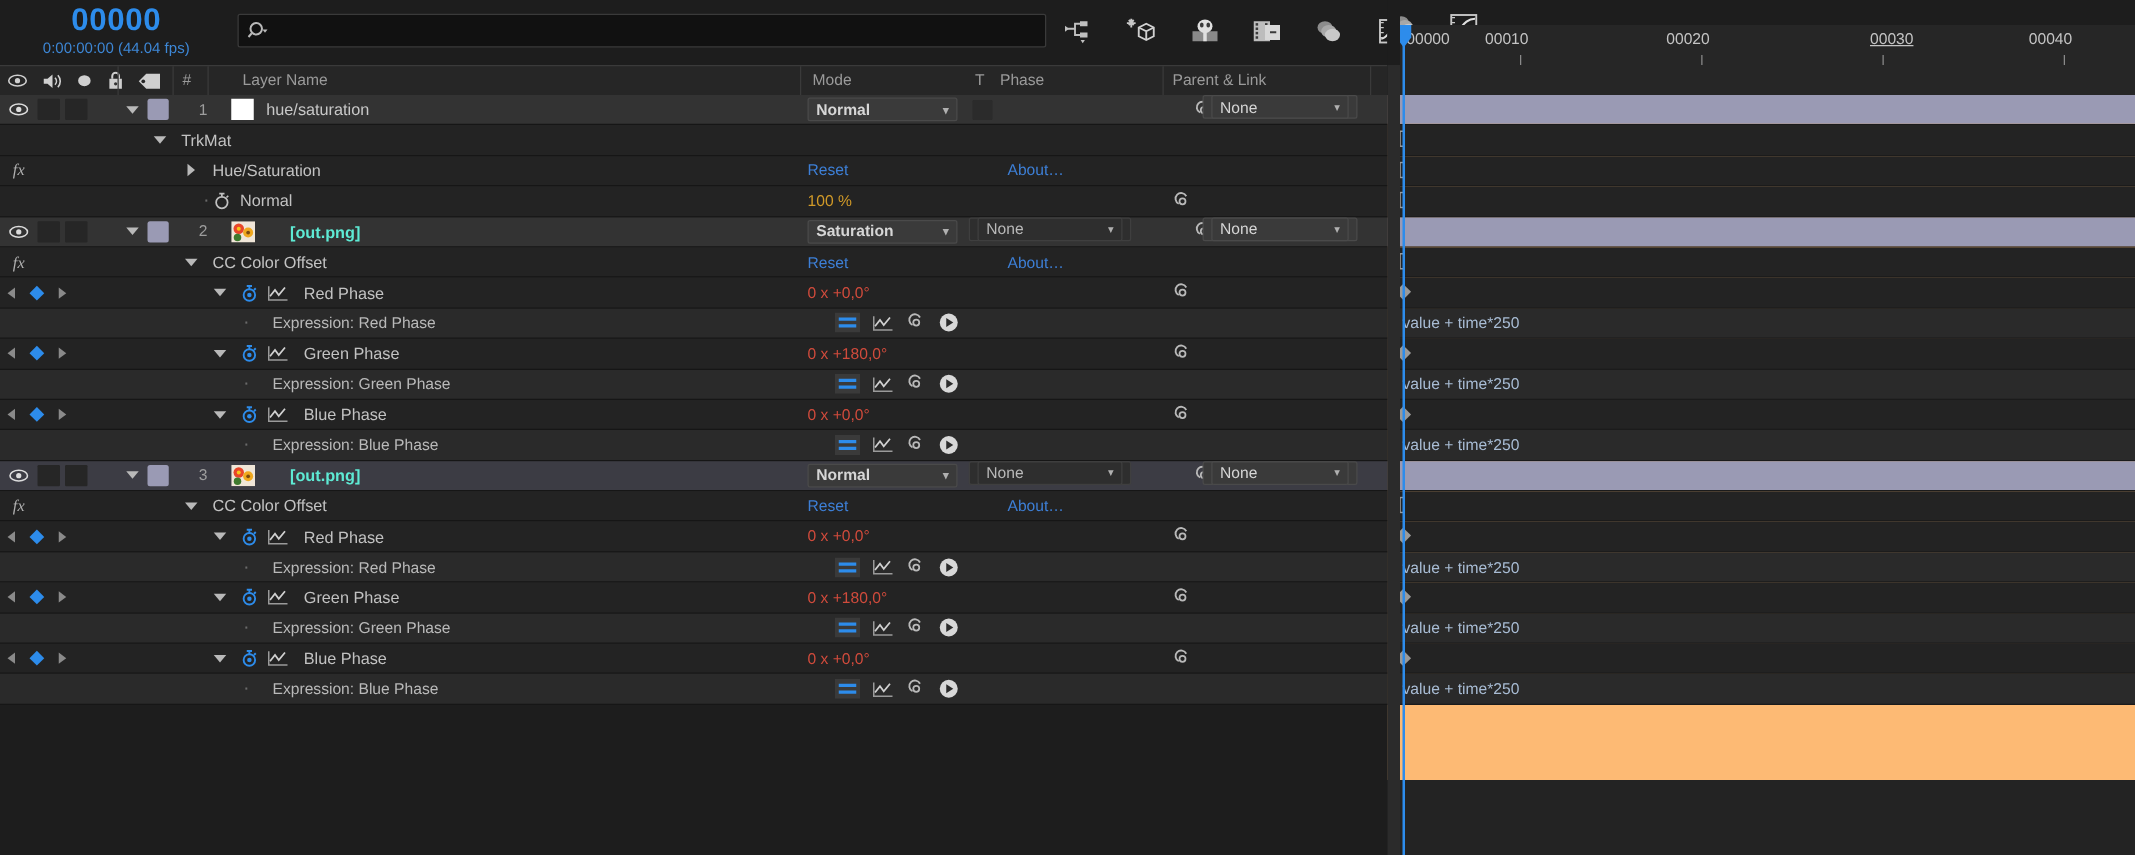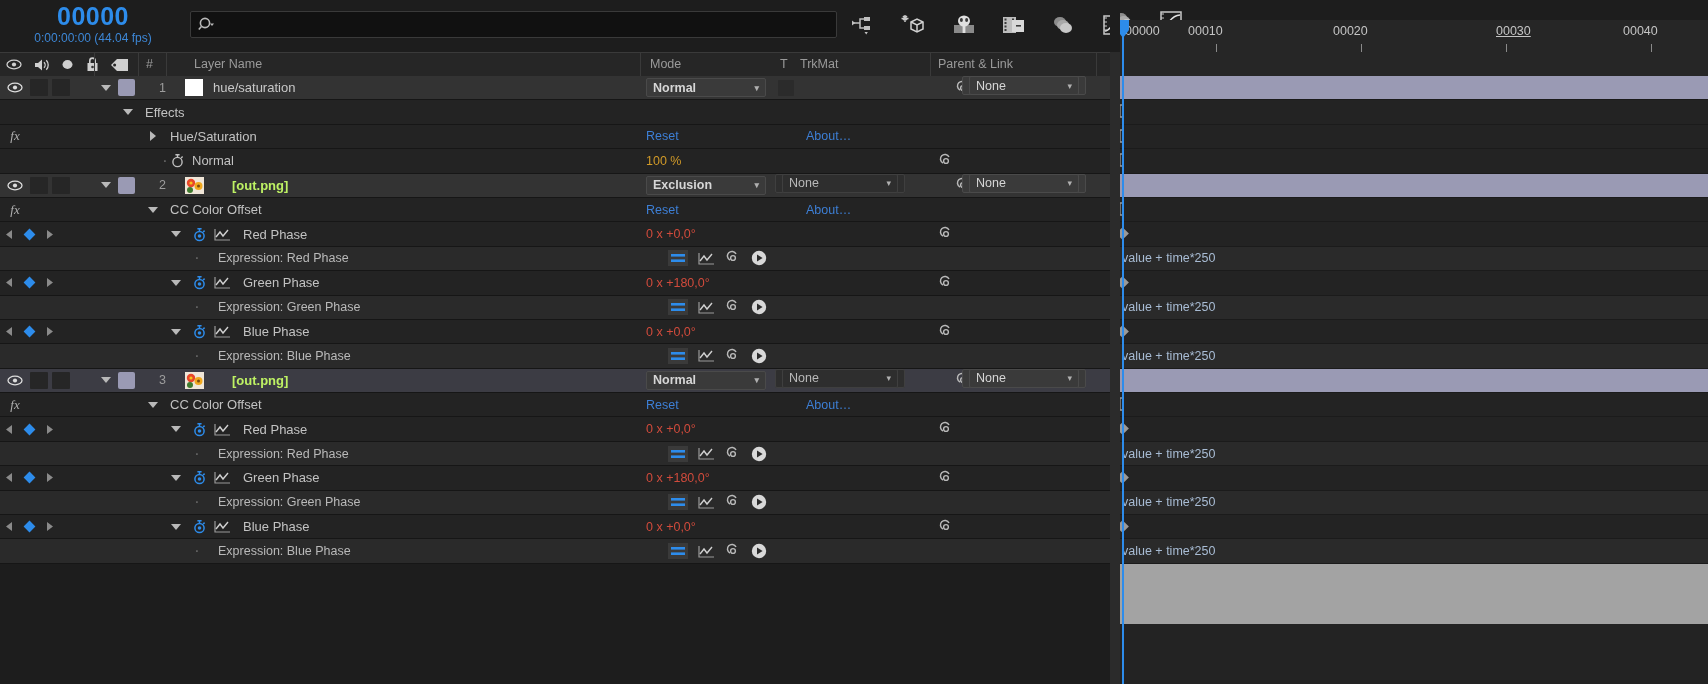--- a/index.html
+++ b/index.html
@@ -39,21 +39,21 @@
   .box-dark{width:18px;height:17px;background:#262626;border-radius:1px;}
   .tw{left:98px;width:16px;justify-content:center;}
   .colorchip{left:118px;width:18px;}
   .chip{width:17px;height:17px;border-radius:2px;}
   .numcell{left:140px;width:26px;justify-content:flex-end;color:#9d9d9d;font-size:12.5px;}
   .thumb{left:185px;width:20px;}
   .namecell{left:0;}
   .fxcell{left:4px;width:22px;justify-content:center;color:#b0b0b0;font-style:italic;font-size:13px;font-family:"Liberation Serif",serif;}
   .kfnav{left:5px;width:62px;display:flex;align-items:center;gap:9px;}
 
-  .lname{font-size:13px;font-weight:bold;color:#bef264;padding-left:19px;}
+  .lname{font-size:13px;font-weight:bold;color:#5eead4;padding-left:19px;}
   .pname{font-size:13px;color:#c2c2c2;}
   .ename{font-size:12.5px;color:#b9b9b9;text-align:center;}
 
   .tri{width:0;height:0;cursor:pointer;}
   .tri-d{border-left:5px solid transparent;border-right:5px solid transparent;border-top:6px solid #b9b9b9;}
   .tri-r{border-top:5px solid transparent;border-bottom:5px solid transparent;border-left:6px solid #b9b9b9;}
 
   .val{position:absolute;top:0;height:23.4px;display:flex;align-items:center;font-size:12.5px;}
   .val.mode{left:646px;width:122px;font-weight:bold;}
   .modebox{width:120px;height:19px;background:#3a3a3a;border:1px solid #4a4a4a;border-radius:2px;display:flex;align-items:center;padding:0 6px;box-sizing:border-box;color:#d6d6d6;font-size:12.5px;justify-content:space-between;}
@@ -73,21 +73,21 @@
 
   
   .tl{position:absolute;left:1110px;top:0;width:598px;height:684px;background:#232323;}
   .tl-head{position:absolute;left:0;top:0;width:598px;height:52px;background:#1d1d1d;}
   .tl-icons{position:absolute;left:2px;top:10px;display:flex;gap:20px;align-items:center;}
   .ruler{position:absolute;left:10px;top:20px;width:588px;height:32px;background:#262626;border-bottom:1px solid #111;}
   .rtick{position:absolute;top:4px;color:#c4c4c4;font-size:12.5px;}
   .rmark{position:absolute;bottom:0;width:1px;height:8px;background:#8a8a8a;}
   .tl-rows{position:absolute;left:0;top:52px;width:598px;height:632px;}
   .tl-head-strip{position:absolute;left:0;top:0;width:598px;height:24px;background:#262626;border-bottom:1px solid #111;}
-  .tl-body{position:absolute;left:0;top:24px;width:598px;height:548px;background:#a3a3a3;text-align:right;}
+  .tl-body{position:absolute;left:0;top:24px;width:598px;height:548px;background:#fdba74;text-align:right;}
   .tlrow{position:relative;width:598px;height:23.4px;border-bottom:1px solid #1b1b1b;}
   .tlrow.prop{background:#232323;}
   .tlrow.expr{background:#2a2a2a;}
   .layerbar{position:absolute;left:0;top:0;width:598px;height:23.4px;background:#9a9ab4;}
   .exprtext{position:absolute;left:12px;top:0;height:23.4px;display:flex;align-items:center;color:#a8bcd4;font-size:12.5px;}
   .kfdia{position:absolute;left:8px;top:7px;width:9px;height:9px;background:#9a9a9a;transform:rotate(45deg);}
   .ibeam{position:absolute;left:6px;top:4px;}
   .cti{position:absolute;left:12px;top:20px;width:2px;height:664px;background:#2d8ceb;z-index:20;}
   .ctihead{position:absolute;left:5px;top:20px;width:16px;height:18px;z-index:21;}
   .tl-left-edge{position:absolute;left:0;top:0;width:10px;height:684px;background:#1d1d1d;z-index:22;}
@@ -195,21 +195,21 @@
       <path d="M1 7 l6-6 h11 v12 h-11 z" fill="#cfcfcf"></path>
       <circle cx="4.6" cy="7" r="1.5" fill="#262626"></circle>
     </svg>
     <div class="vdiv" style="left:138px;"></div>
     <div class="lbl" style="left:146px;">#</div>
     <div class="vdiv" style="left:166px;"></div>
     <div class="lbl" style="left:194px;">Layer Name</div>
     <div class="vdiv" style="left:640px;"></div>
     <div class="lbl" style="left:650px;">Mode</div>
     <div class="lbl" style="left:780px;">T</div>
-    <div class="lbl" style="left:800px;">TrkMat</div>
+    <div class="lbl" style="left:800px;">Phase</div>
     <div class="vdiv" style="left:930px;"></div>
     <div class="lbl" style="left:938px;">Parent &amp; Link</div>
     <div class="vdiv" style="left:1096px;"></div>
   </div>
 
   <div class="rows">
 
     <div class="row layer">
       <div class="cell eyecell">
         <svg width="16" height="13" viewBox="0 0 16 13">
@@ -252,21 +252,21 @@
             <span>None</span>
             <span style="font-size:9px;color:#b0b0b0;">▾</span>
           </div>
       </div>
     </div>
 
     <div class="row eff">
       <div class="cell" style="left:120px;width:16px;justify-content:center;">
           <div class="tri tri-d"></div>
         </div>
-      <div class="cell pname" style="left:145px;">Effects</div>
+      <div class="cell pname" style="left:145px;">TrkMat</div>
     </div>
 
     <div class="row eff">
       <div class="cell fxcell">fx</div>
       <div class="cell" style="left:145px;width:16px;justify-content:center;">
           <div class="tri tri-r"></div>
         </div>
       <div class="cell pname" style="left:170px;">Hue/Saturation</div>
       <div class="reset">Reset</div>
       <div class="about">About…</div>
@@ -316,21 +316,21 @@
           <circle cx="6" cy="6" r="4.2" fill="#e8462a"></circle>
             <circle cx="6" cy="6" r="1.6" fill="#f5c518"></circle>
           <circle cx="13.5" cy="9" r="4" fill="#f0a81e"></circle>
             <circle cx="13.5" cy="9" r="1.5" fill="#7a4a10"></circle>
           <circle cx="5" cy="13" r="3" fill="#3f7a2e"></circle>
         </svg>
       </div>
       <div class="cell namecell lname" style="left:213px;">[out.png]</div>
       <div class="val mode">
         <div class="modebox">
-            <span>Exclusion</span>
+            <span>Saturation</span>
             <span style="font-size:9px;color:#b0b0b0;">▾</span>
           </div>
       </div>
       <div class="tsquare"></div>
       <div class="val trkbox">
         <div class="trkbox">
             <span>None</span>
             <span style="font-size:9px;color:#b0b0b0;">▾</span>
           </div>
       </div>

